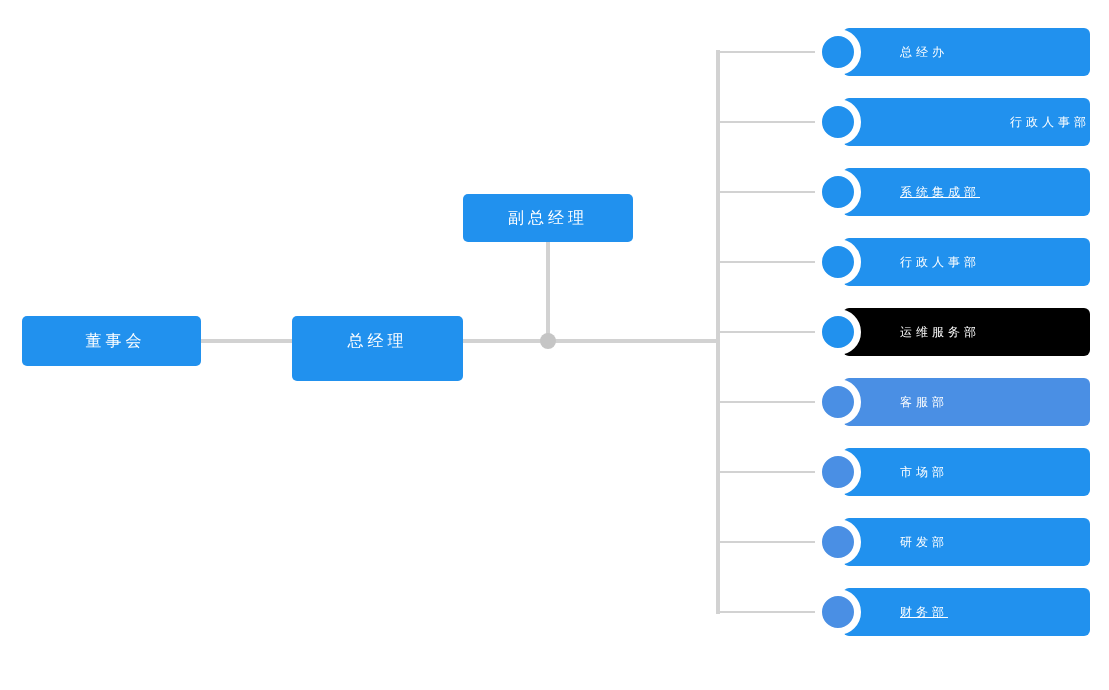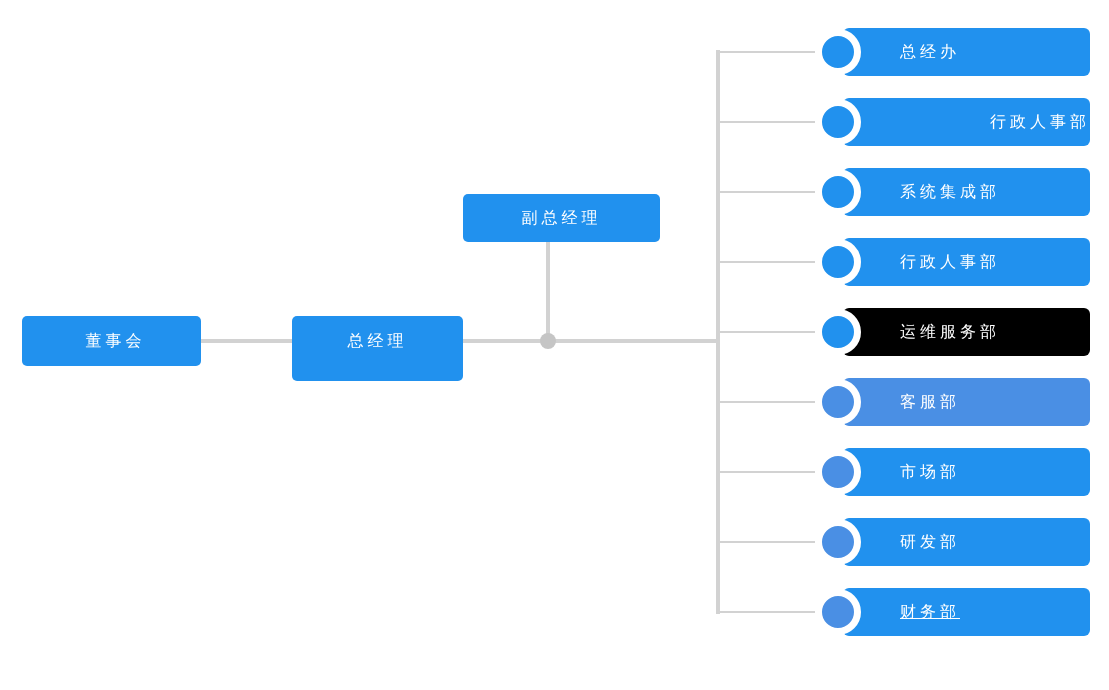--- a/index.html
+++ b/index.html
@@ -15,21 +15,21 @@
     position: absolute;
     background: #2191ee;
     color: #ffffff;
     font-size: 16px;
     letter-spacing: 4px;
     text-align: center;
     border-radius: 5px;
   }
   .node-board   { left: 22px;  top: 316px; width: 171px; height: 50px; line-height: 50px; padding-left: 8px; }
   .node-gm      { left: 292px; top: 316px; width: 171px; height: 65px; line-height: 50px; }
-  .node-deputy  { left: 463px; top: 194px; width: 197px; height: 48px; line-height: 48px; }
+  .node-deputy  { left: 463px; top: 194px; width: 170px; height: 48px; line-height: 48px; }
 
   .line { position: absolute; background: #d2d2d2; }
   .line-board-gm   { left: 193px; top: 339px; width: 99px;  height: 4px; }
   .line-gm-spine   { left: 463px; top: 339px; width: 255px; height: 4px; }
   .line-deputy-v   { left: 546px; top: 242px; width: 4px;   height: 99px; }
   .spine           { left: 716px; top: 50px;  width: 4px;   height: 564px; }
 
   .junction-dot {
     position: absolute;
     left: 540px; top: 333px;
@@ -50,21 +50,21 @@
     width: 97px; height: 2px;
     background: #d2d2d2;
   }
   .dept-box {
     position: absolute;
     left: 125px; top: 0;
     width: 247px; height: 48px;
     background: #2191ee;
     border-radius: 6px;
     color: #ffffff;
-    font-size: 16px;
+    font-size: 12px;
     letter-spacing: 4px;
     line-height: 48px;
     padding-left: 57px;
     box-sizing: border-box;
     z-index: 1;
   }
   .dept-dot {
     position: absolute;
     left: 97px; top: 1px;
     width: 32px; height: 32px;
@@ -99,21 +99,21 @@
     <div class="dept-box" style="background: rgb(33, 145, 238);">总经办</div>
   </div>
   <div class="dept-row row-1">
     <div class="dept-branch"></div>
     <span class="dept-dot" style="background: rgb(33, 145, 238);"></span>
     <div class="dept-box" style="background: rgb(33, 145, 238);">行政人事部</div>
   </div>
   <div class="dept-row row-2">
     <div class="dept-branch"></div>
     <span class="dept-dot" style="background: rgb(33, 145, 238);"></span>
-    <div class="dept-box" style="background: rgb(33, 145, 238);">系统集成部</div>
+    <div class="dept-box" style="background: rgb(33, 145, 238); text-decoration: underline;">系统集成部</div>
   </div>
   <div class="dept-row row-3">
     <div class="dept-branch"></div>
     <span class="dept-dot" style="background: rgb(33, 145, 238);"></span>
     <div class="dept-box" style="background: rgb(33, 145, 238);">行政人事部</div>
   </div>
   <div class="dept-row row-4">
     <div class="dept-branch"></div>
     <span class="dept-dot" style="background: rgb(33, 145, 238);"></span>
     <div class="dept-box" style="background: #000000;">运维服务部</div>

